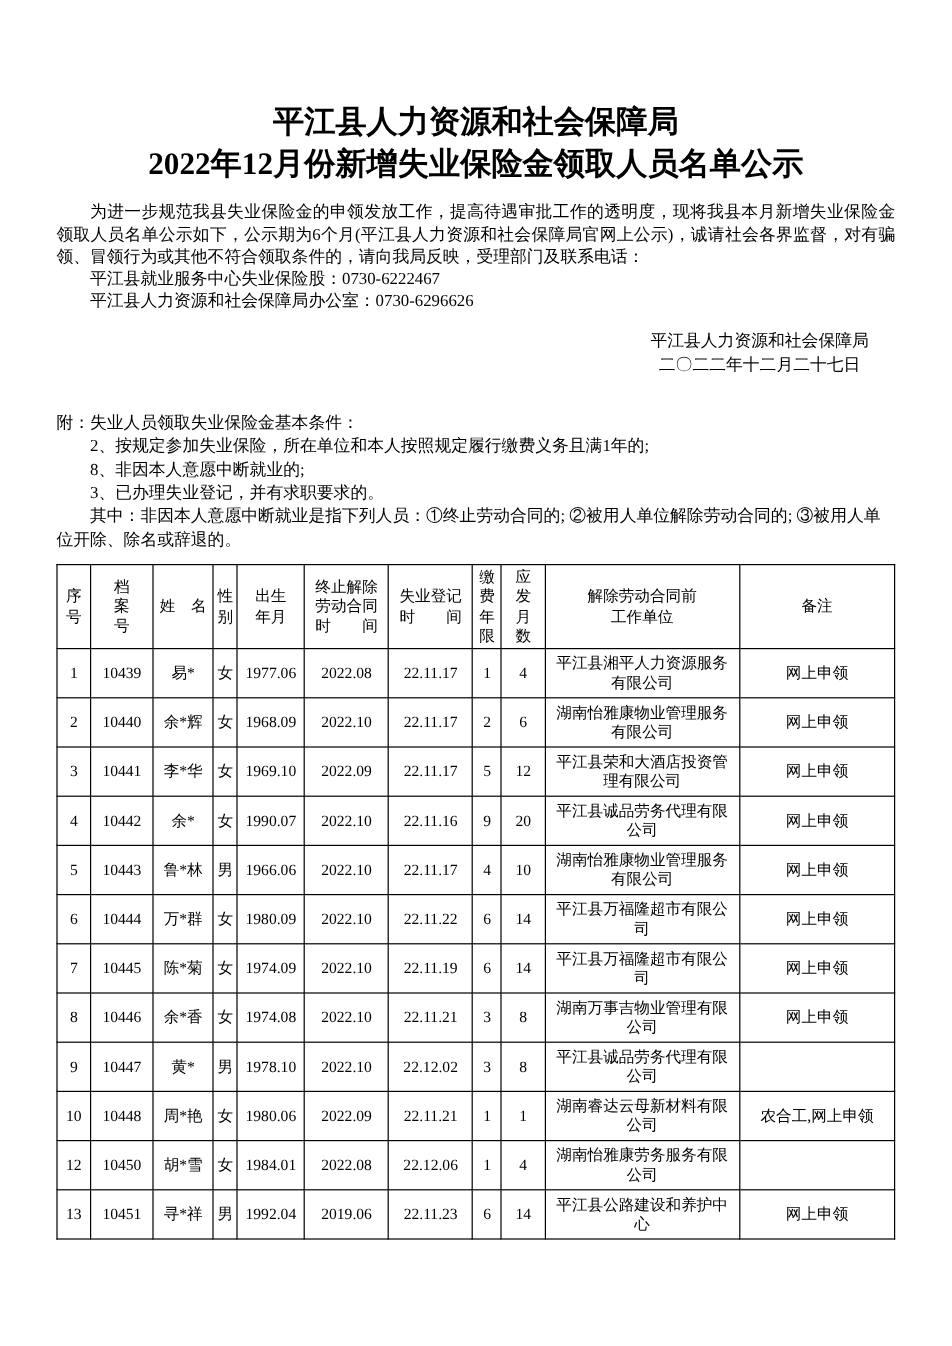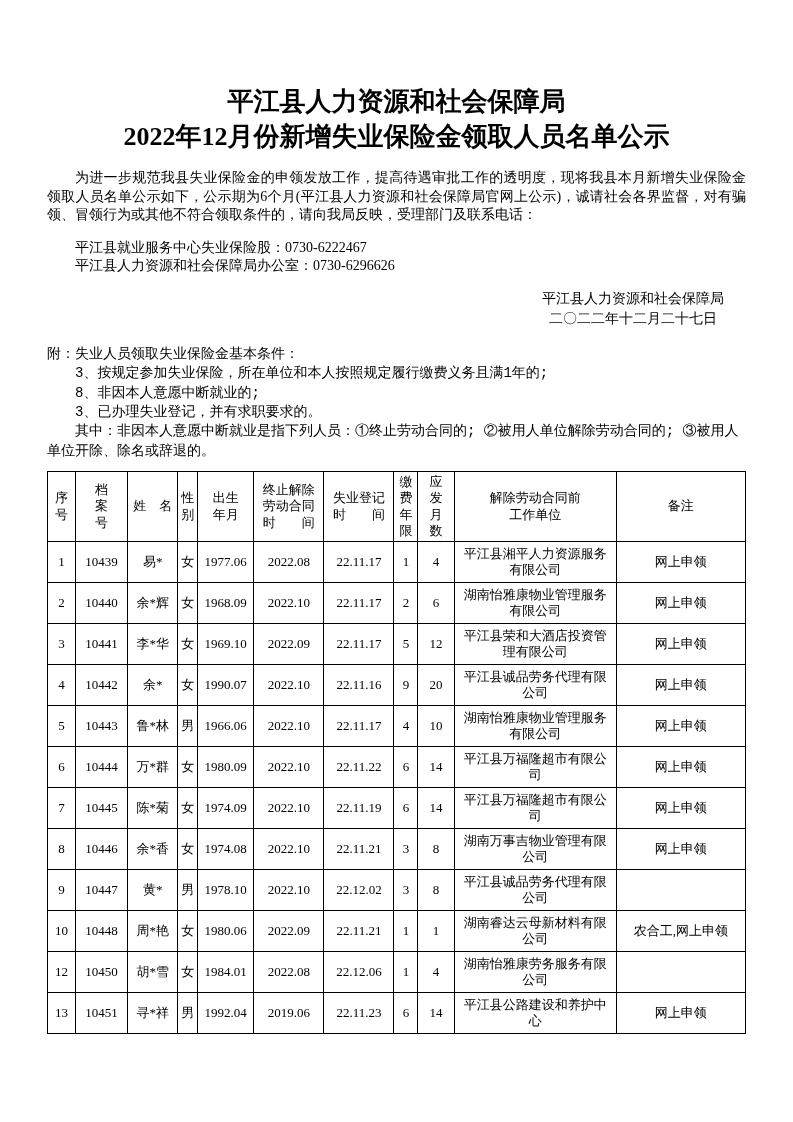--- a/index.html
+++ b/index.html
@@ -12,31 +12,31 @@
     overflow: hidden;
   }
   .page { padding: 84px 47px 0 47px; }
 
   .title {
     text-align: center; font-weight: bold;
     font-size: 26px; line-height: 1.35; margin: 0;
   }
 
   .intro {
-    margin: 15px 0 14px 0;
+    margin: 15px 0 0 0;
     text-indent: 2em;
     line-height: 1.32;
     text-align: justify;
   }
   .phone-line { text-indent: 2em; line-height: 1.32; }
 
   .sign-row { display: flex; justify-content: flex-end; margin-top: 13px; }
   .sign-block { text-align: center; margin-right: 22px; line-height: 1.45; }
 
-  .notes { margin-top: 16px; font-family: Liberation Mono, monospace; }
+  .notes { margin-top: 29px; }
   .note-line { line-height: 1.38; }
   .indent { text-indent: 2em; }
 
   table.roster {
     border-collapse: collapse;
     width: 100%;
     margin-top: 10px;
     table-layout: fixed;
   }
   .roster th, .roster td {
@@ -68,21 +68,21 @@
 
   <div class="sign-row">
     <div class="sign-block">
       <div>平江县人力资源和社会保障局</div>
       <div>二〇二二年十二月二十七日</div>
     </div>
   </div>
 
   <div class="notes">
     <div class="note-line">附：失业人员领取失业保险金基本条件：</div>
-    <div class="note-line indent">3、按规定参加失业保险，所在单位和本人按照规定履行缴费义务且满1年的;</div>
+    <div class="note-line indent">2、按规定参加失业保险，所在单位和本人按照规定履行缴费义务且满1年的;</div>
     <div class="note-line indent">8、非因本人意愿中断就业的;</div>
     <div class="note-line indent">3、已办理失业登记，并有求职要求的。</div>
     <div class="note-line indent">其中：非因本人意愿中断就业是指下列人员：①终止劳动合同的; ②被用人单位解除劳动合同的; ③被用人单位开除、除名或辞退的。</div>
   </div>
 
   <table class="roster">
     <colgroup>
       <col style="width:28px">
         <col style="width:52px">
         <col style="width:50px">

